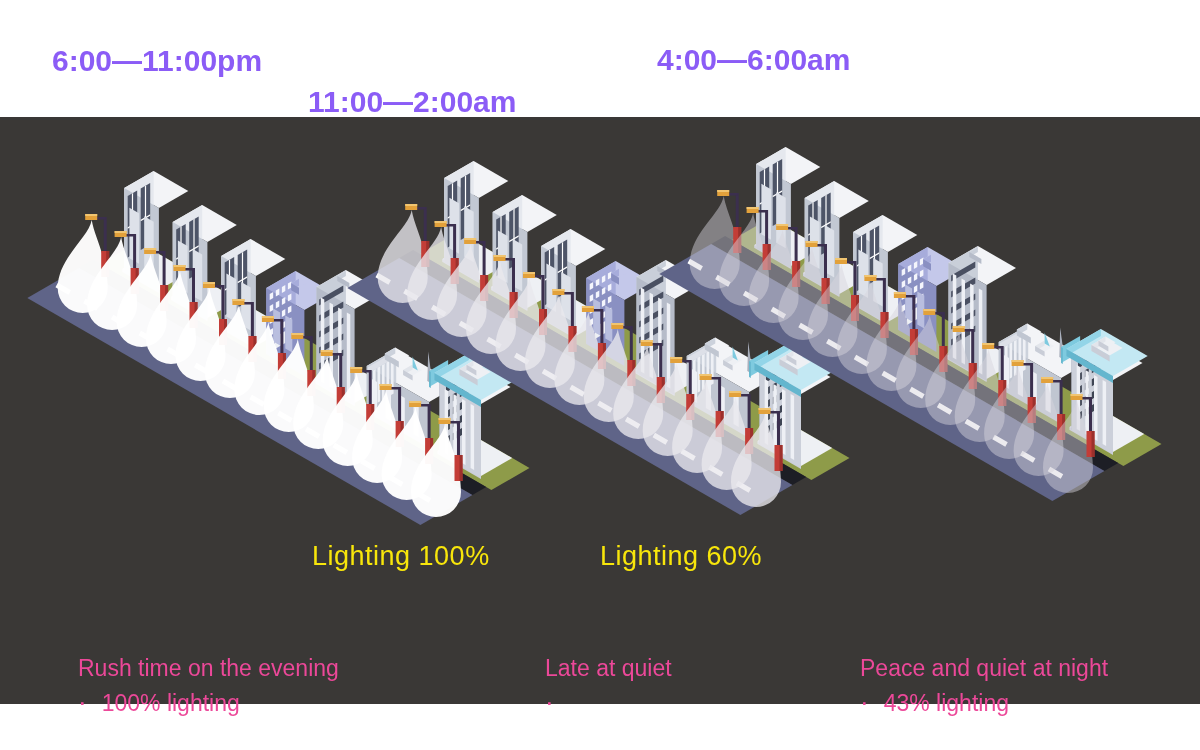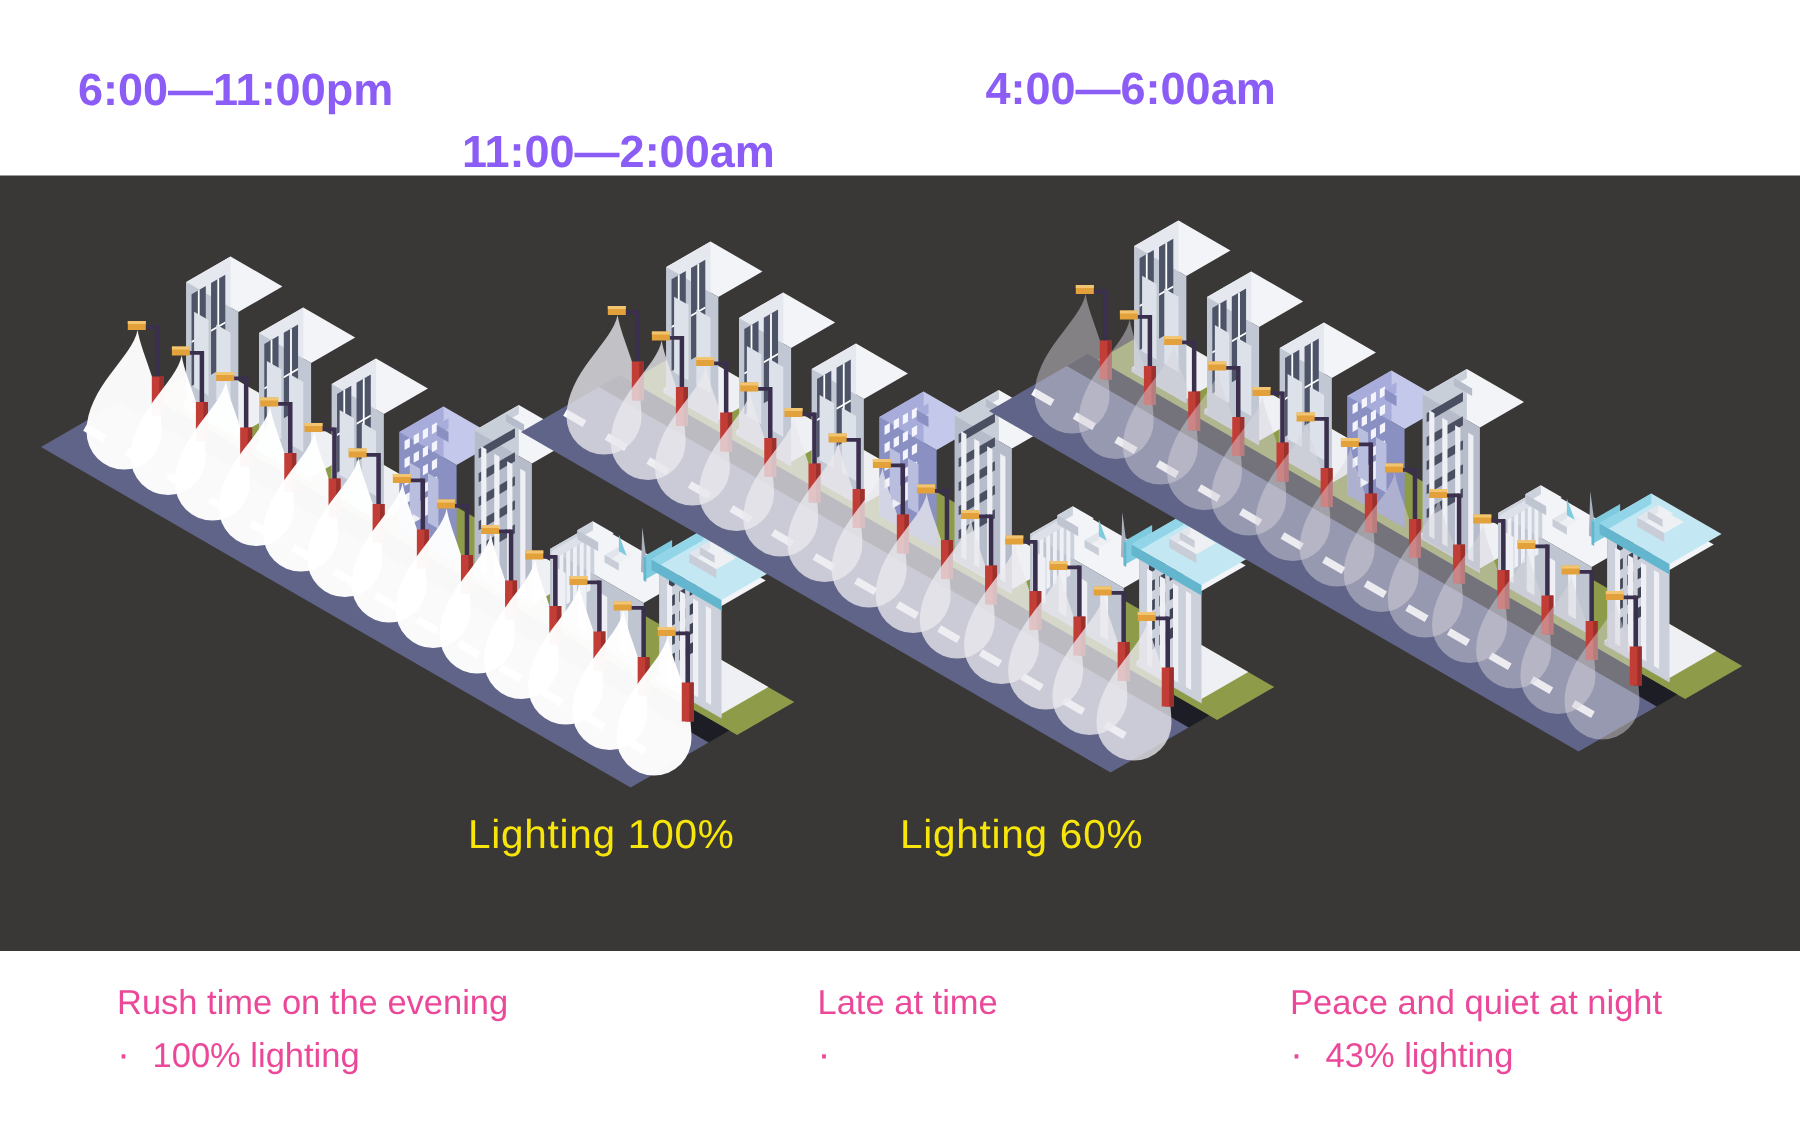--- a/index.html
+++ b/index.html
@@ -5,21 +5,21 @@
   html,body{margin:0;padding:0;background:#ffffff;}
   body{width:1200px;height:750px;position:relative;overflow:hidden;
        font-family:"Liberation Sans", sans-serif;}
   .stage{position:absolute;inset:0;}
   
   .time{position:absolute;top:44px;font-size:30px;color:#8b5cf6;white-space:nowrap;font-weight:bold;}
   .t0{left:52px;}
   .t1{left:308px;top:56px;margin-top:29px;}
   .t2{left:657px;top:43px;}
   
-  .panel{position:absolute;left:0;top:117px;width:1200px;height:517px;overflow:hidden;}
+  .panel{position:absolute;left:0;top:117px;width:1200px;height:587px;overflow:hidden;}
   .panel svg{position:absolute;left:0;top:0;}
   .llabel{position:absolute;font-size:27px;color:#f8e60b;white-space:nowrap;letter-spacing:.5px;}
   .l0{left:312px;top:424px;}
   .l1{left:600px;top:424px;}
   .l2{left:992px;top:424px;}
   
   .caption{position:absolute;top:651px;color:#ec4899;font-size:23px;line-height:34px;white-space:nowrap;}
   .c0{left:78px;}
   .c1{left:545px;}
   .c2{left:860px;text-align:right;}
@@ -766,21 +766,21 @@
 
   <div>
     <div class="caption c0">
       <div>Rush time on the evening</div>
       <div class="cap-line">
         <span class="bullet">·</span>
         <span>100% lighting</span>
       </div>
     </div>
     <div class="caption c1">
-      <div>Late at time</div>
+      <div>Late at quiet</div>
       <div class="cap-line">
         <span class="bullet">·</span>
       </div>
     </div>
     <div class="caption c2">
       <div>Peace and quiet at night</div>
       <div class="cap-line">
         <span class="bullet">·</span>
         <span>43% lighting</span>
       </div>

